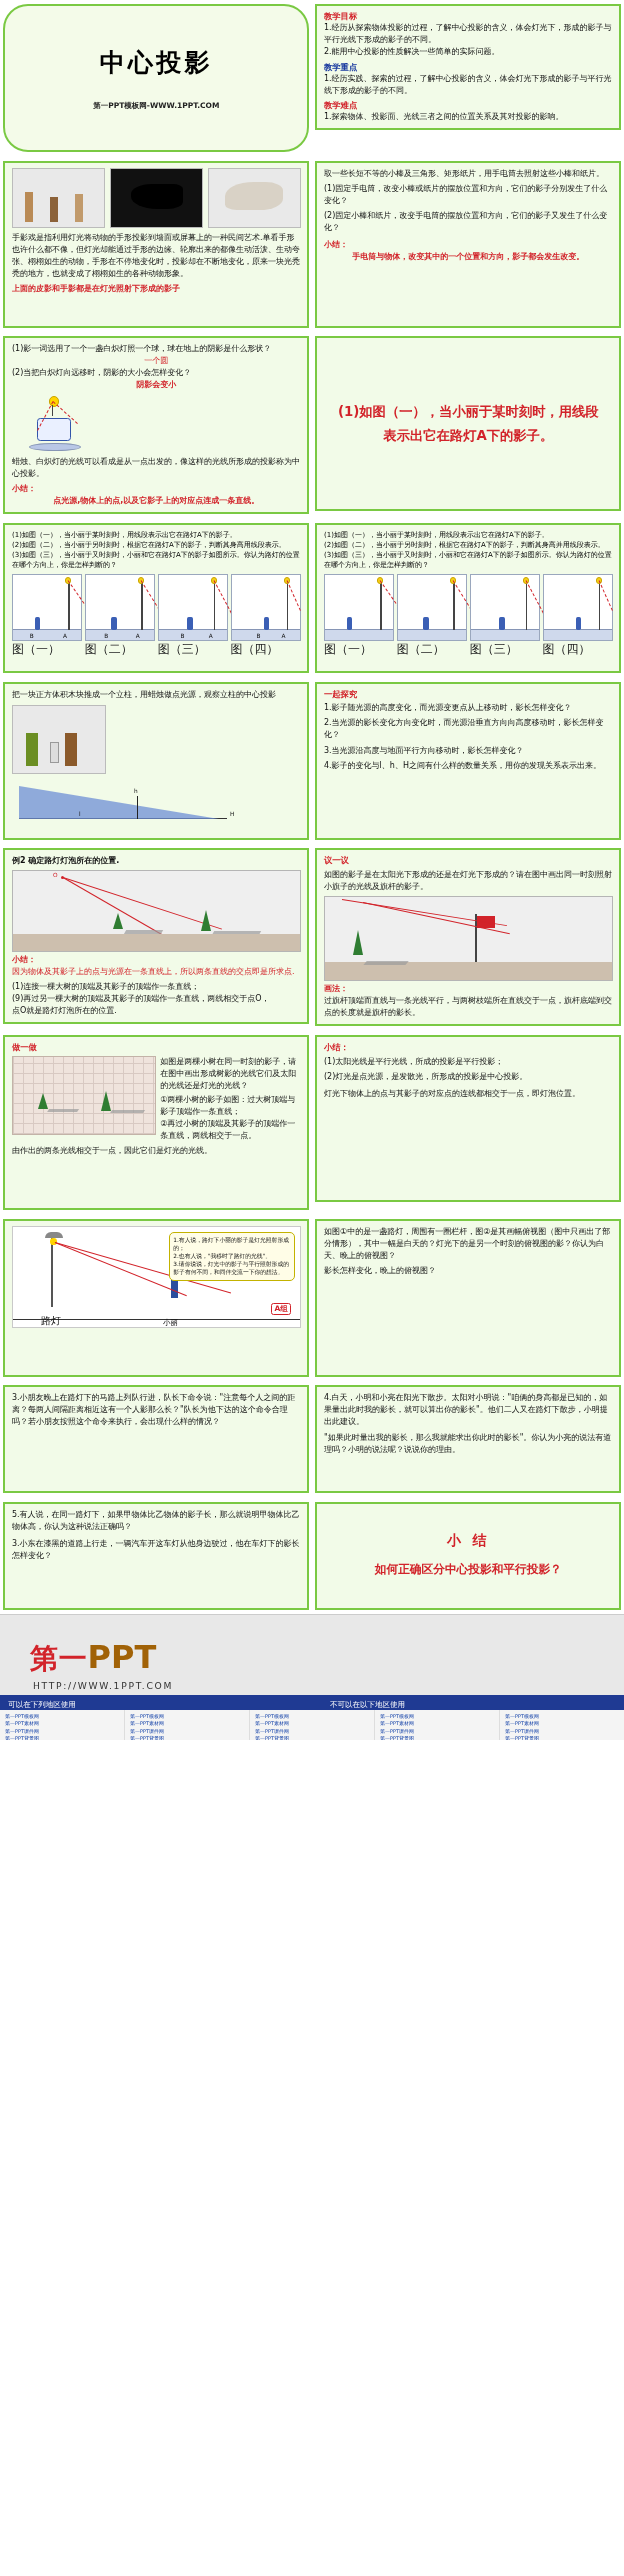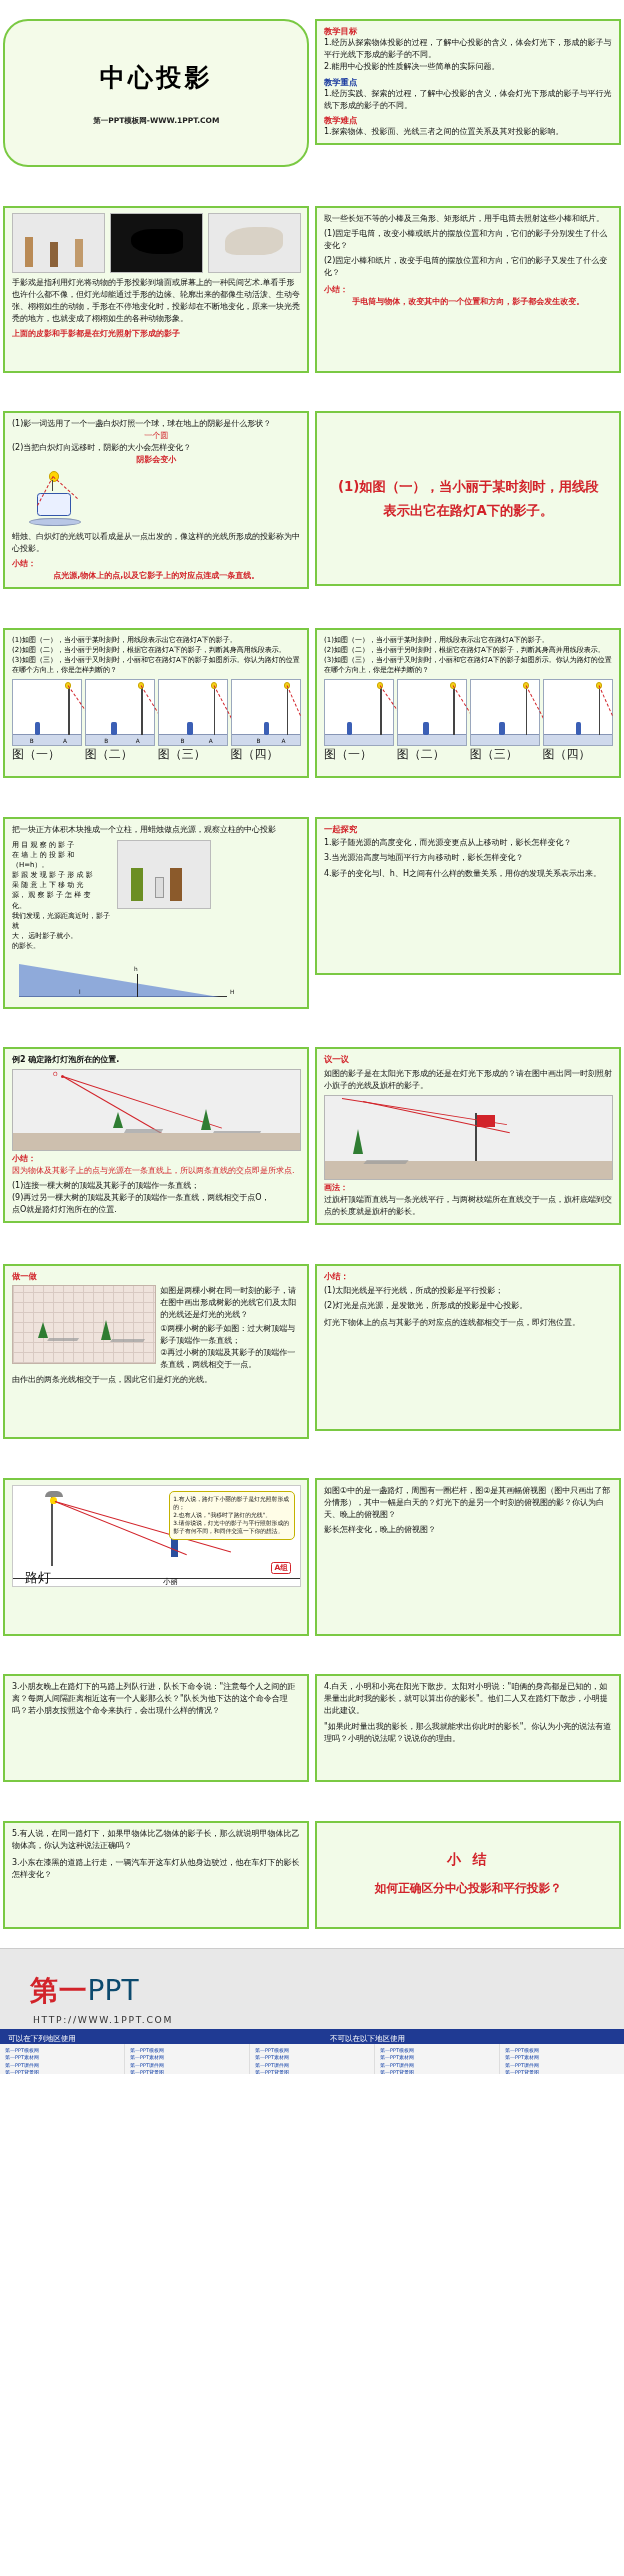--- a/index.html
+++ b/index.html
@@ -1,20 +1,20 @@
 <!DOCTYPE html>
 <html lang="zh" style="font-size:13.3px"><head>
 <meta charset="utf-8">
 <style>
   html,body{margin:0;padding:0;background:#ffffff;}
   body{width:625px;font-family:"DejaVu Sans","Liberation Sans",sans-serif;}
   .page{width:625px;position:relative;background:#fff;}
   .grid{display:grid;grid-template-columns:312px 312px;}
   .cell{box-sizing:border-box;padding:3.3px;background:#ffffff;}
-  .slide{box-sizing:border-box;width:306px;min-height:125px;border:2.5px solid #7ac943;background:#f2fbe8;margin:16px auto;position:relative;overflow:hidden;}
+  .slide{box-sizing:border-box;width:306px;min-height:125px;border:2.5px solid #7ac943;background:#f2fbe8;margin:1px auto;position:relative;overflow:hidden;}
   .sl-pad{padding:5px 6.7px;}
   .title-slide{background:#f4fbe9;height:148px;display:flex;flex-direction:column;align-items:center;justify-content:center;border-radius:25px;}
   .big-title{font-size:25px;font-weight:bold;color:#000;letter-spacing:3.3px;margin-bottom:21.7px;}
   .site-line{font-size:7.5px;color:#222;font-weight:bold;}
   .txt{font-size:8px;line-height:1.5;color:#111;}
   .hdr-red{color:#d2232a;font-weight:bold;font-size:8.3px;}
   .hdr-blue{color:#17389e;font-weight:bold;font-size:8.3px;}
   .c-red{color:#d2232a;}
   .center{text-align:center;}
   .bigq2{font-size:13.3px;line-height:1.8;color:#d2232a;font-weight:bold;text-align:center;padding:28px 16.7px;}
@@ -28,21 +28,21 @@
   .figbox{height:65px;background:#ffffff;border:0.8px solid #9aa7bd;position:relative;}
   .ground{position:absolute;left:0;right:0;bottom:0;height:10px;background:#cfd9ec;border-top:0.8px solid #8695b5;}
   .lamp{position:absolute;width:4.2px;height:4.2px;border-radius:50%;background:#f7d117;border:0.8px solid #c9a400;}
   .pole{position:absolute;width:1.7px;background:#444;}
   .person{position:absolute;width:5.8px;height:13.3px;background:#3b5fb5;border-radius:1.7px;}
   .dashline{position:absolute;border-top:0.8px dashed #d2232a;transform-origin:left center;}
   .lbl{position:absolute;font-size:5.8px;color:#111;}
   .footer{width:625px;height:125px;background:#e8e8e8;position:relative;border-top:0.8px solid #ccc;}
   .f-logo{position:absolute;left:30px;top:23px;}
   .f-logo .one{font-size:28px;font-weight:bold;color:#d2232a;letter-spacing:0.8px;}
-  .f-logo .ppt{font-size:28px;font-weight:normal;color:#0c4a6e;}
+  .f-logo .ppt{font-size:32px;font-weight:bold;color:#a16207;}
   .f-url{position:absolute;left:33px;top:65px;font-size:9.2px;color:#333;letter-spacing:1.7px;}
   .f-bar{position:absolute;left:0;bottom:30px;width:625px;height:15px;background:#1f3a93;}
   .f-bar span{color:#fff;font-size:7.5px;line-height:15px;padding-left:8.3px;}
   .f-bar .right{padding-left:250px;}
   .f-cols{position:absolute;left:0;bottom:0;width:625px;height:30px;display:flex;background:#f4f4f4;}
   .f-col{flex:1;font-size:5px;color:#1240a8;line-height:1.5;padding:2.5px 5px;border-right:0.8px solid #ddd;}
   .sketch{background:#efefef;border:0.8px solid #b5b5b5;position:relative;overflow:hidden;}
   .tree{position:absolute;width:0;height:0;border-left:5.8px solid transparent;border-right:5.8px solid transparent;border-bottom:16.7px solid #2f7d32;}
   .shadowpoly{position:absolute;background:#9b9b9b;opacity:.7;}
   .tilebg{background:
@@ -241,30 +241,20 @@
             <div class="figcap">图（四）</div>
           </div>
         </div>
       </div>
     </div>
 
     <div class="cell">
       <div class="slide sl-pad" style="min-height:158px">
         <div class="txt">把一块正方体积木块推成一个立柱，用蜡烛做点光源，观察立柱的中心投影</div>
         <div style="display:flex;gap:5px;margin-top:4.2px">
-          <div class="note" style="width:100px;white-space:pre-line">用  目  观  察  的  影  子
-在  墙  上  的  投  影  和
-（H=h）。
-影  跟  发  现  影  子  形  成  影
-采  随  意  上  下  移  动  光
-源，   观  察  影  子  怎  样  变
-化。
-我们发现，光源距离近时，影子就
-大，   远时影子就小。
-的影长。</div>
           <div class="imgbox" style="width:92px;height:67px;position:relative">
             <div style="position:absolute;left:13.3px;bottom:6.7px;width:11.7px;height:33px;background:#6b8e23"></div>
             <div style="position:absolute;left:52px;bottom:6.7px;width:11.7px;height:33px;background:#8b5a2b"></div>
             <div style="position:absolute;left:37px;bottom:10px;width:6.7px;height:18.3px;background:#ddd;border:0.8px solid #999"></div>
           </div>
         </div>
         <div style="position:relative;height:47px;margin-top:3.3px">
           <div style="position:absolute;left:6.7px;bottom:5px;width:208px;height:0;border-top:0.8px solid #333"></div>
           <div style="position:absolute;left:6.7px;bottom:5px;width:0;height:0;border-left:0;border-bottom:33px solid #6d8fd6;border-right:200px solid transparent;opacity:.75"></div>
           <div style="position:absolute;left:125px;bottom:5px;width:0.8px;height:23px;background:#222"></div>
@@ -272,20 +262,21 @@
           <div class="lbl" style="left:218px;bottom:6.7px">H</div>
           <div class="lbl" style="left:67px;bottom:6.7px">l</div>
         </div>
       </div>
     </div>
 
     <div class="cell">
       <div class="slide sl-pad" style="min-height:158px">
         <div class="hdrbar">一起探究</div>
         <div class="txt">1.影子随光源的高度变化，而光源变更点从上移动时，影长怎样变化？</div>
+        <div class="txt" style="margin-top:3.3px">2.当光源的影长变化方向变化时，而光源沿垂直方向向高度移动时，影长怎样变化？</div>
         <div class="txt" style="margin-top:3.3px">3.当光源沿高度与地面平行方向移动时，影长怎样变化？</div>
         <div class="txt" style="margin-top:3.3px">4.影子的变化与l、h、H之间有什么样的数量关系，用你的发现关系表示出来。</div>
       </div>
     </div>
 
     <div class="cell">
       <div class="slide sl-pad" style="min-height:175px">
         <div class="txt" style="font-weight:bold">例2 确定路灯灯泡所在的位置.</div>
         <div style="position:relative;height:80px;margin-top:2.5px" class="sketch">
           <div class="dot" style="left:48px;top:5px"></div>
@@ -360,21 +351,21 @@
           <div style="position:absolute;left:32px;top:5px;width:18.3px;height:6.7px;border-radius:6.7px 6.7px 0 0;background:#888"></div>
           <div style="position:absolute;left:37px;top:11.7px;width:6.7px;height:6.7px;border-radius:50%;background:#ffd400"></div>
           <div style="position:absolute;left:158px;top:50px;width:6.7px;height:21.7px;background:#2b4f9e"></div>
           <div class="redline" style="left:42px;top:15px;width:142px;transform:rotate(22deg)"></div>
           <div class="redline" style="left:42px;top:15px;width:183px;transform:rotate(16deg)"></div>
           <div style="position:absolute;left:0;right:0;bottom:6.7px;height:0;border-top:0.8px solid #333"></div>
           <div class="bubble" style="right:5px;top:5px;width:117px;white-space:pre-line">1.有人说，路灯下小丽的影子是灯光照射形成的；
 2.也有人说，"我移时了路灯的光线"。
 3.请你说说，灯光中的影子与平行照射形成的影子有何不同，和同伴交流一下你的想法。</div>
           <div class="tag" style="position:absolute;right:8.3px;bottom:11.7px">A组</div>
-          <div class="lbl" style="left:12px;bottom:-1.7px;font-size:13px">路灯</div>
+          <div class="lbl" style="left:28px;bottom:-1.7px;font-size:10px">路灯</div>
           <div class="lbl" style="left:150px;bottom:-1.7px;font-size:7.5px">小丽</div>
         </div>
       </div>
     </div>
 
     <div class="cell">
       <div class="slide sl-pad" style="min-height:158px">
         <div class="txt">如图①中的是一盏路灯，周围有一圈栏杆，图②是其画幅俯视图（图中只画出了部分情形），其中一幅是白天的？灯光下的是另一个时刻的俯视图的影？你认为白天、晚上的俯视图？</div>
         <div class="txt" style="margin-top:3.3px">影长怎样变化，晚上的俯视图？</div>
       </div>

